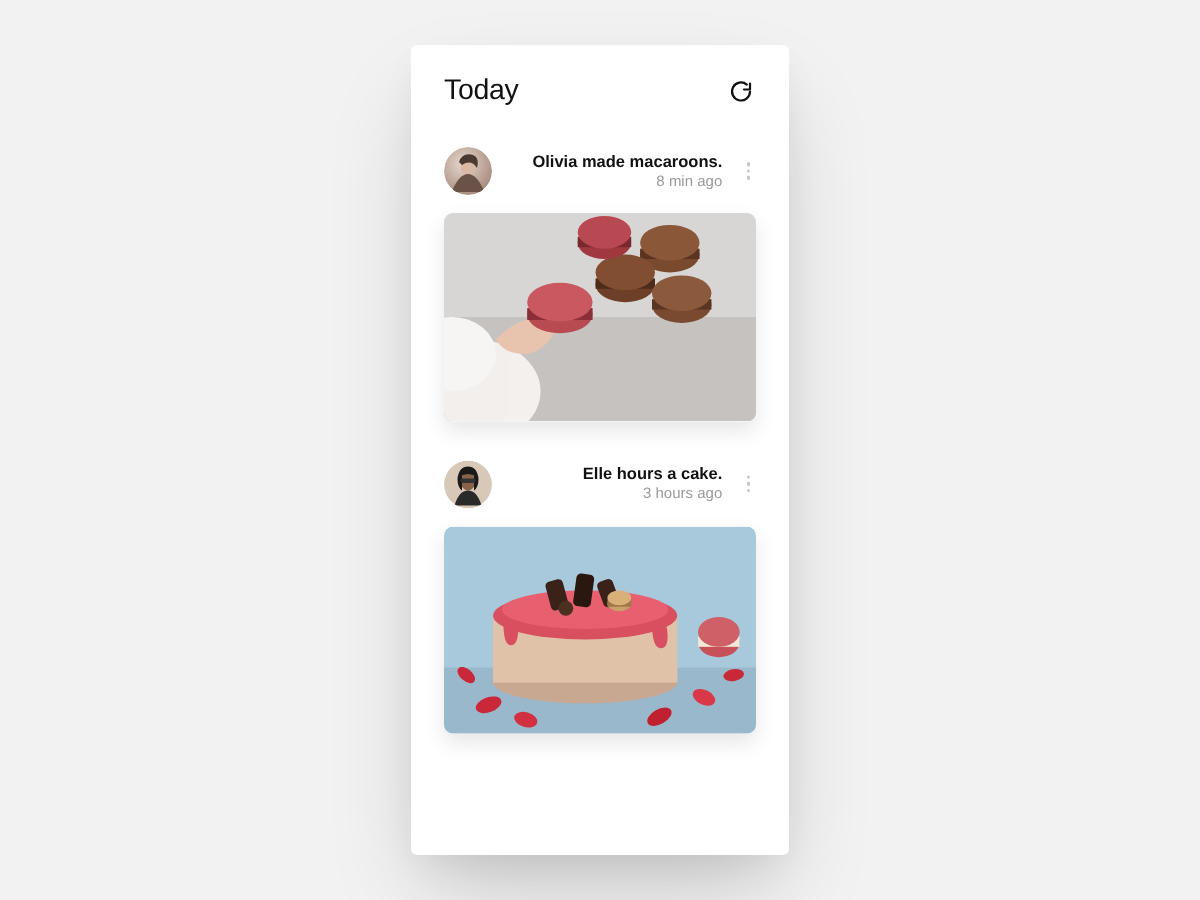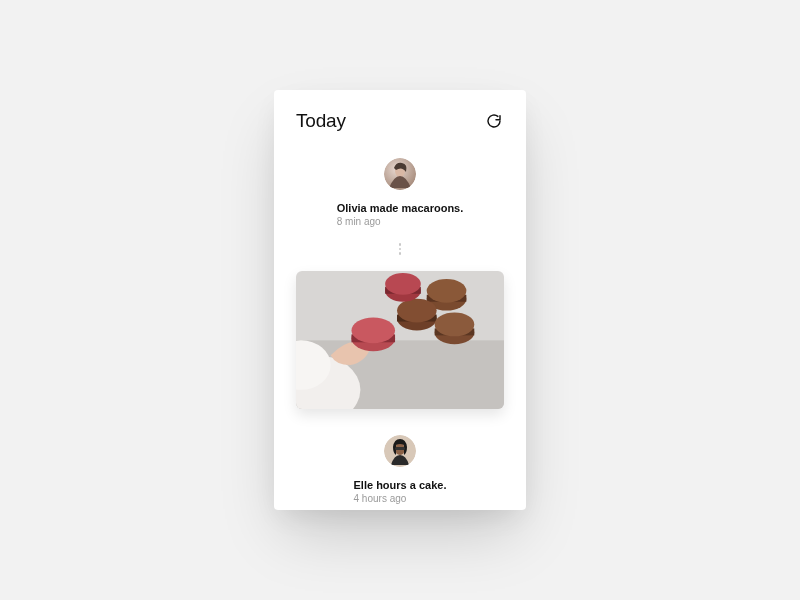--- a/index.html
+++ b/index.html
@@ -4,46 +4,46 @@
 <style>
 * { margin: 0; padding: 0; box-sizing: border-box; }
 body {
   width: 800px; height: 600px;
   background: #f2f2f2;
   font-family: -apple-system, BlinkMacSystemFont, "Segoe UI", Helvetica, Arial, sans-serif;
   display: flex; align-items: center; justify-content: center;
   overflow: hidden;
 }
 .phone {
-  width: 252px; height: 420px;
+  width: 252px; height: 540px;
   background: #ffffff;
   border-radius: 4px;
   box-shadow: 0 30px 60px -10px rgba(0,0,0,0.18), 0 10px 25px -5px rgba(0,0,0,0.08);
   overflow: hidden;
   position: relative;
+  text-align: right;
 }
 .header {
   display: flex; align-items: center; justify-content: space-between;
   padding: 20px 22px 14px 22px;
 }
 .title {
   font-size: 19px; font-weight: 500; color: #111; letter-spacing: -0.2px;
 }
 .refresh {
   width: 20px; height: 20px;
   display: flex; align-items: center; justify-content: center;
   cursor: pointer;
 }
 .refresh svg { width: 16px; height: 16px; stroke: #111; }
 .feed { padding: 4px 0 0 0; }
 .post { padding: 8px 22px 18px 22px; }
 .post-header {
   display: flex; align-items: center; gap: 12px;
   margin-bottom: 12px;
-  flex-direction: column;
 }
 .avatar {
   width: 32px; height: 32px; border-radius: 50%; flex-shrink: 0;
   display: flex; align-items: center; justify-content: center;
   overflow: hidden;
 }
 .avatar svg { width: 100%; height: 100%; }
 .post-meta { flex: 1; display: flex; flex-direction: column; gap: 2px; }
 .post-title { font-size: 11px; font-weight: 600; color: #111; }
 .post-time { font-size: 10px; color: #9a9a9a; }
@@ -153,21 +153,21 @@
           <svg viewBox="0 0 32 32">
             <circle cx="16" cy="16" r="16" fill="#d8c8b8"></circle>
             <ellipse cx="16" cy="14" rx="5" ry="6" fill="#8a6248"></ellipse>
             <path d="M7 30 Q10 20 16 20 Q22 20 25 30 Z" fill="#2a2a2a"></path>
             <path d="M9 12 Q10 4 16 4 Q22 4 23 12 Q23 18 20 20 L20 10 Q16 8 12 10 L12 20 Q9 18 9 12 Z" fill="#1a1a1a"></path>
             <rect x="11" y="12" width="10" height="3" rx="1.5" fill="#333"></rect>
           </svg>
         </div>
         <div class="post-meta">
           <div class="post-title">Elle hours a cake.</div>
-          <div class="post-time">4 hours ago</div>
+          <div class="post-time">3 hours ago</div>
         </div>
         <div class="more">
           <span></span>
           <span></span>
           <span></span>
         </div>
       </div>
       <div class="post-image">
         <svg viewBox="0 0 210 140">
           <rect width="210" height="140" fill="#a8c8dc"></rect>

